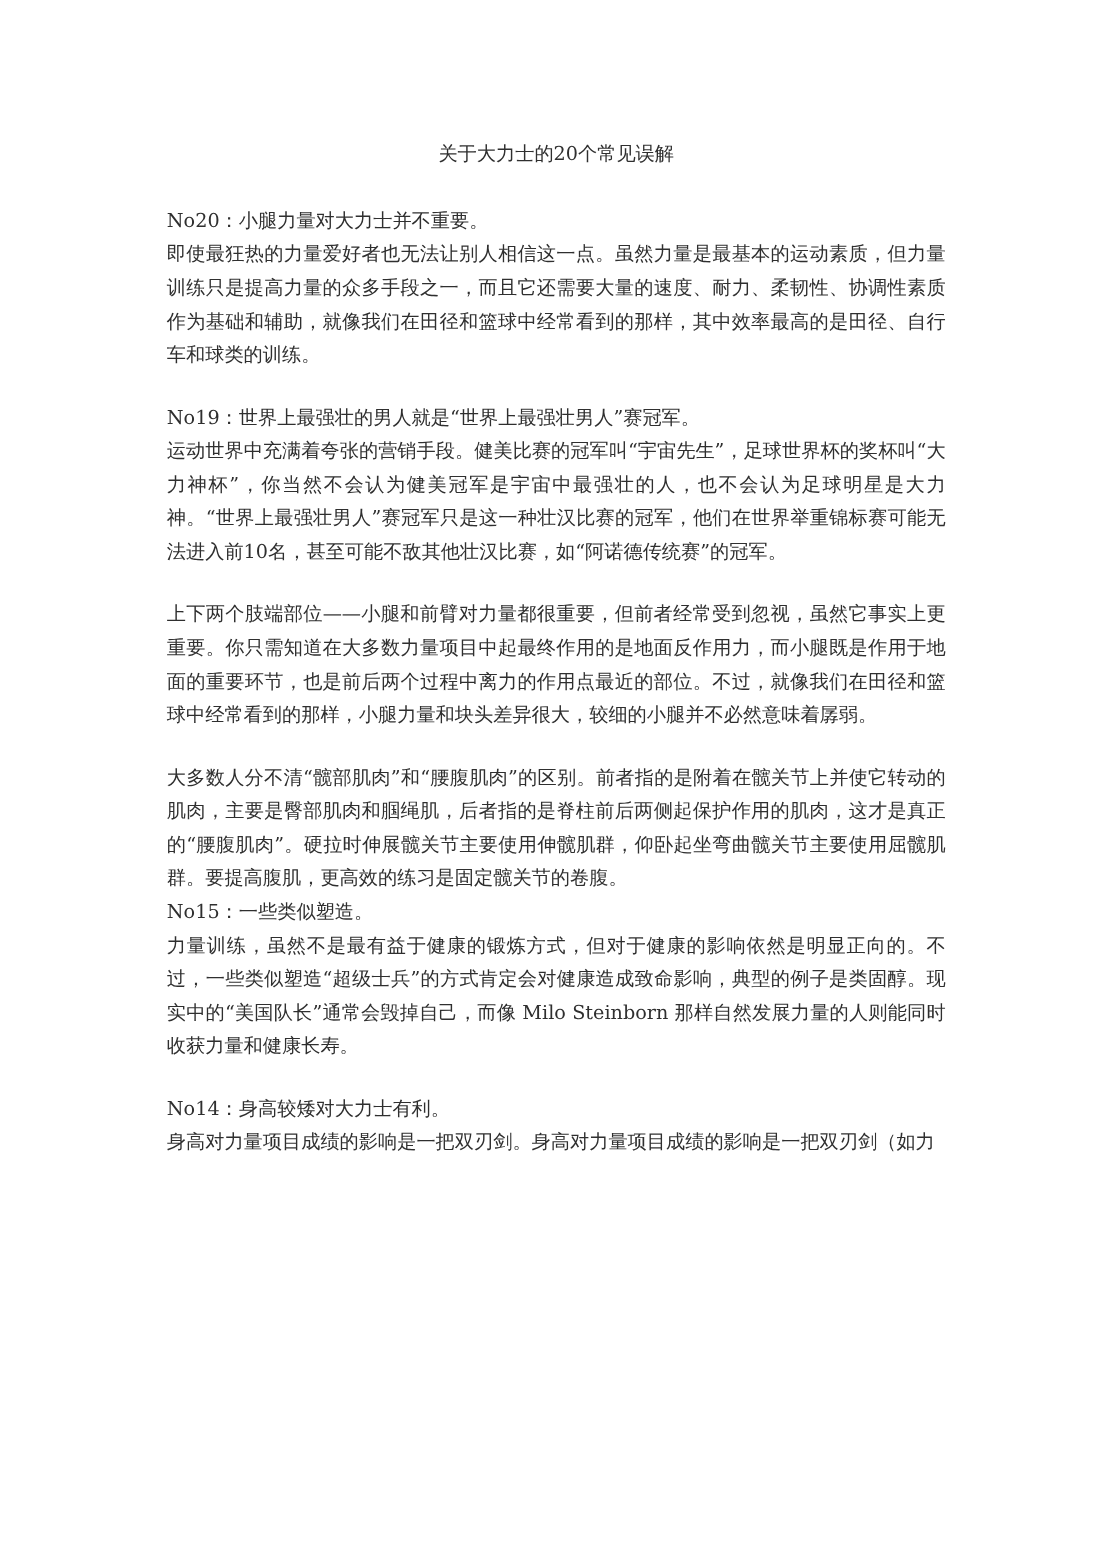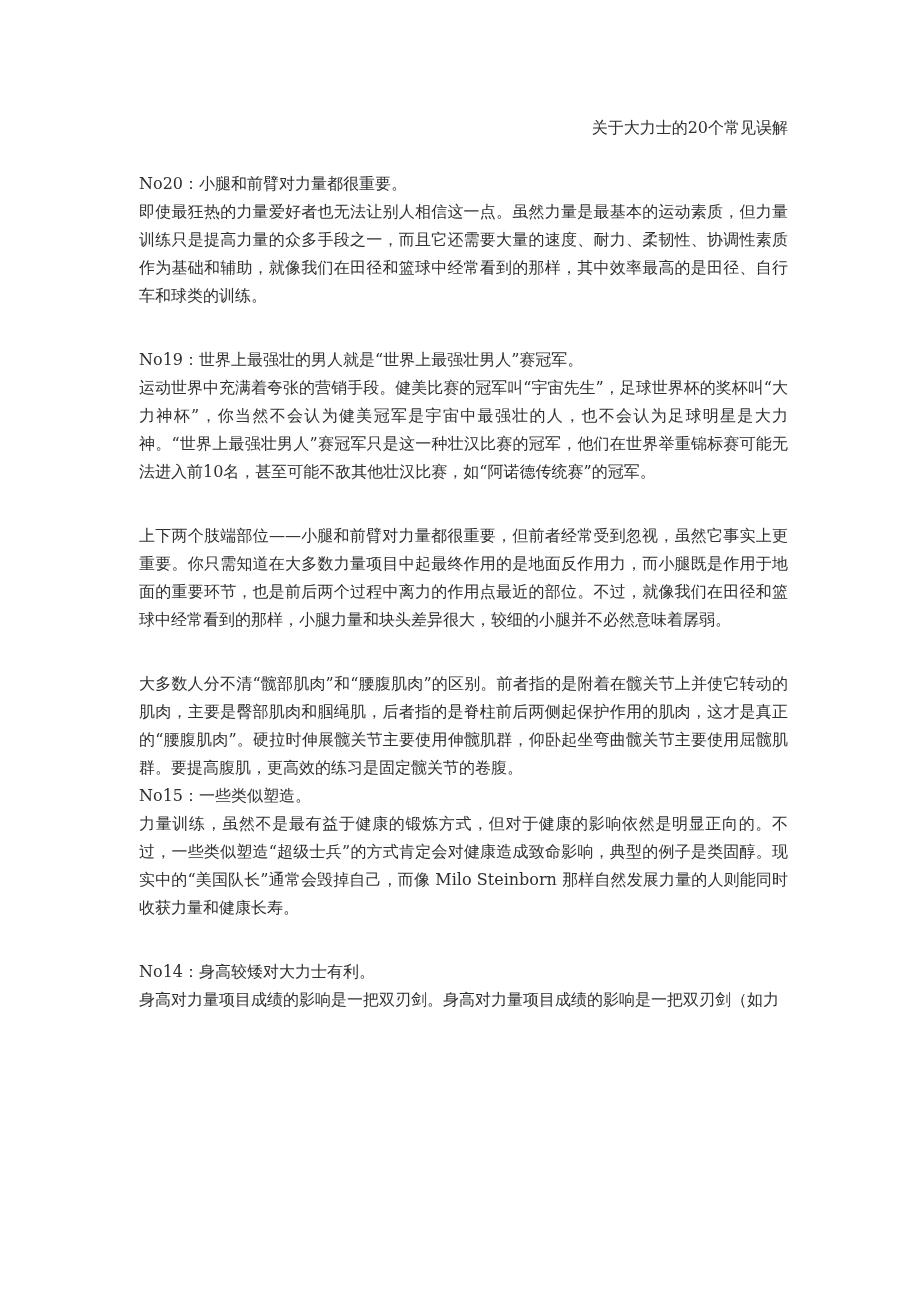--- a/index.html
+++ b/index.html
@@ -20,45 +20,45 @@
     top: 114px;
     width: 649px;
     font-size: 16px;
     line-height: 28px;
     color: #2f2f2f;
     text-align: justify;
     text-justify: inter-character;
   }
   .doc-title {
     margin: 0 0 28px 0;   
-    text-align: right;
+    text-align: center;
   }
   .section {
-    margin-top: 36px;      
+    margin-top: 24px;      
   }
   .section.no-gap {
     margin-top: 0;         
   }
   .section-heading {
     margin: 0;
     text-align: left;
   }
   .section-body {
     margin: 0;
   }
 </style>
 </head>
 <body>
 
 <div class="doc">
 
   <p class="doc-title">关于大力士的20个常见误解</p>
 
   <div class="section" style="margin-top:0">
-    <p class="section-heading">No20：小腿和前臂对力量都很重要。</p>
+    <p class="section-heading">No20：小腿力量对大力士并不重要。</p>
     <p class="section-body">即使最狂热的力量爱好者也无法让别人相信这一点。虽然力量是最基本的运动素质，但力量训练只是提高力量的众多手段之一，而且它还需要大量的速度、耐力、柔韧性、协调性素质作为基础和辅助，就像我们在田径和篮球中经常看到的那样，其中效率最高的是田径、自行车和球类的训练。</p>
   </div>
 
   <div class="section">
     <p class="section-heading">No19：世界上最强壮的男人就是“世界上最强壮男人”赛冠军。</p>
     <p class="section-body">运动世界中充满着夸张的营销手段。健美比赛的冠军叫“宇宙先生”，足球世界杯的奖杯叫“大力神杯”，你当然不会认为健美冠军是宇宙中最强壮的人，也不会认为足球明星是大力神。“世界上最强壮男人”赛冠军只是这一种壮汉比赛的冠军，他们在世界举重锦标赛可能无法进入前10名，甚至可能不敌其他壮汉比赛，如“阿诺德传统赛”的冠军。</p>
   </div>
 
   <div class="section">
     <p class="section-body">上下两个肢端部位——小腿和前臂对力量都很重要，但前者经常受到忽视，虽然它事实上更重要。你只需知道在大多数力量项目中起最终作用的是地面反作用力，而小腿既是作用于地面的重要环节，也是前后两个过程中离力的作用点最近的部位。不过，就像我们在田径和篮球中经常看到的那样，小腿力量和块头差异很大，较细的小腿并不必然意味着孱弱。</p>

